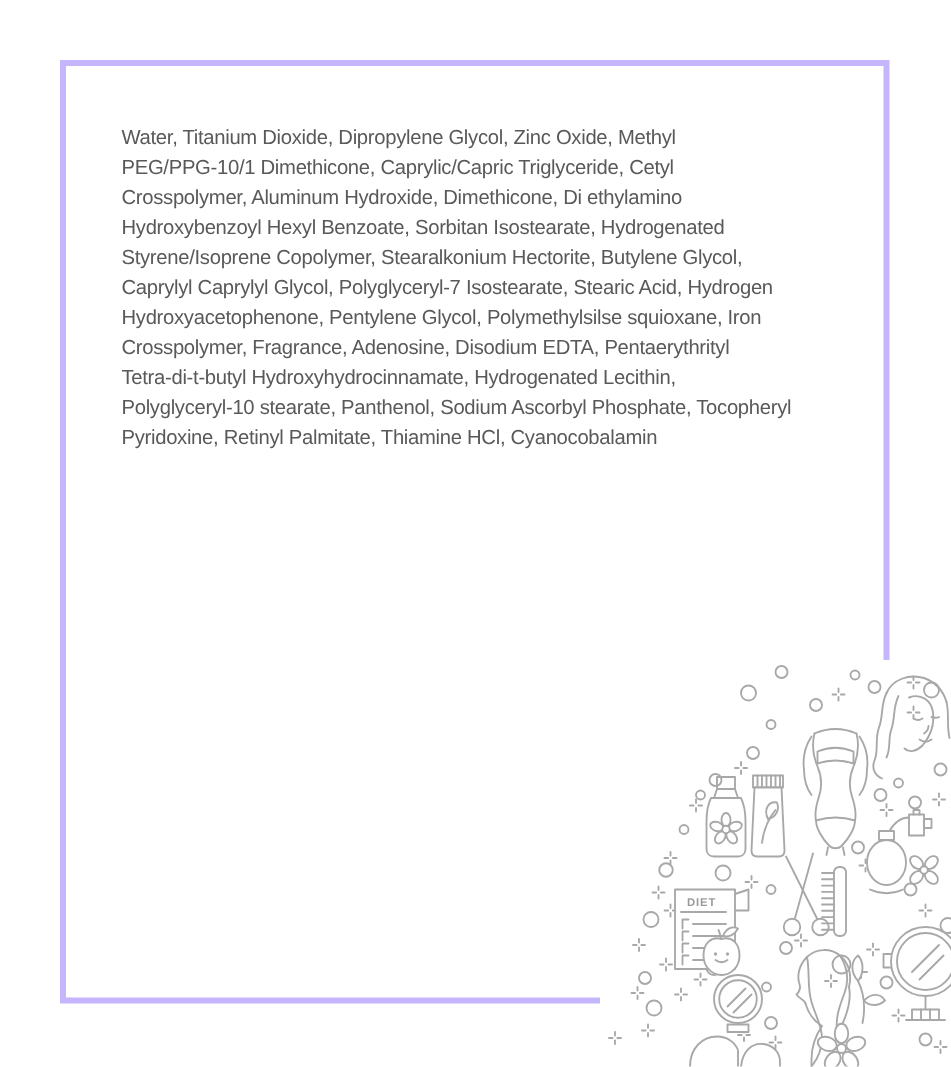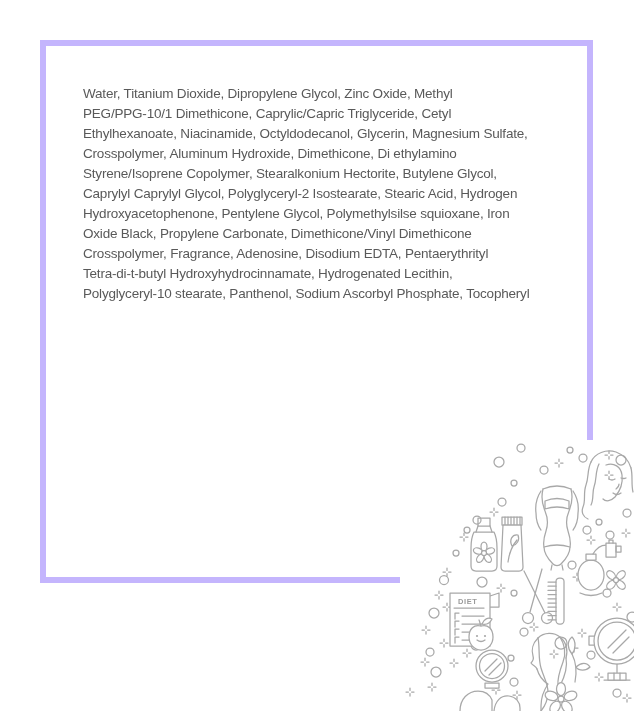--- a/index.html
+++ b/index.html
@@ -6,22 +6,22 @@
   body {
     width:634px; height:711px;
     background:#ffffff;
     overflow:hidden;
     position:relative;
     font-family:"Liberation Sans", sans-serif;
   }
   .frame {
     position:absolute;
     left:40px; top:40px;
-    width:553px; height:543px;
-    border:6px solid #c4b5fd;
+    width:553px; height:629px;
+    border:4px solid #c4b5fd;
     background:#ffffff;
     box-sizing:border-box;
     z-index:1;
   }
   .ingredients {
     position:absolute;
     left:37px; top:38px;
     width:500px;
     color:#595959;
     font-size:13.5px;
@@ -54,29 +54,29 @@
     stroke:none;
   }
 </style>
 </head>
 <body>
 
 <div class="frame">
   <div class="ingredients">
       <div class="text-line">Water, Titanium Dioxide, Dipropylene Glycol, Zinc Oxide, Methyl</div>
       <div class="text-line">PEG/PPG-10/1 Dimethicone, Caprylic/Capric Triglyceride, Cetyl</div>
-      <div class="text-line">Ethylhexanoate, Niacinamide, Octyldodecanol, Glycerin, Magnesium Sulfate,</div>
       <div class="text-line">Crosspolymer, Aluminum Hydroxide, Dimethicone, Di ethylamino</div>
+      <div class="text-line">Hydroxybenzoyl Hexyl Benzoate, Sorbitan Isostearate, Hydrogenated</div>
       <div class="text-line">Styrene/Isoprene Copolymer, Stearalkonium Hectorite, Butylene Glycol,</div>
-      <div class="text-line">Caprylyl Caprylyl Glycol, Polyglyceryl-2 Isostearate, Stearic Acid, Hydrogen</div>
+      <div class="text-line">Caprylyl Caprylyl Glycol, Polyglyceryl-7 Isostearate, Stearic Acid, Hydrogen</div>
       <div class="text-line">Hydroxyacetophenone, Pentylene Glycol, Polymethylsilse squioxane, Iron</div>
-      <div class="text-line">Oxide Black, Propylene Carbonate, Dimethicone/Vinyl Dimethicone</div>
       <div class="text-line">Crosspolymer, Fragrance, Adenosine, Disodium EDTA, Pentaerythrityl</div>
       <div class="text-line">Tetra-di-t-butyl Hydroxyhydrocinnamate, Hydrogenated Lecithin,</div>
       <div class="text-line">Polyglyceryl-10 stearate, Panthenol, Sodium Ascorbyl Phosphate, Tocopheryl</div>
+      <div class="text-line">Pyridoxine, Retinyl Palmitate, Thiamine HCl, Cyanocobalamin</div>
     </div>
 </div>
 
 <svg class="illustration" viewBox="0 0 234 271">
   <defs>
     <g id="sp">
       <path d="M0,-4 L0,-1.6 M0,1.6 L0,4 M-4,0 L-1.6,0 M1.6,0 L4,0"></path>
     </g>
   </defs>
 

